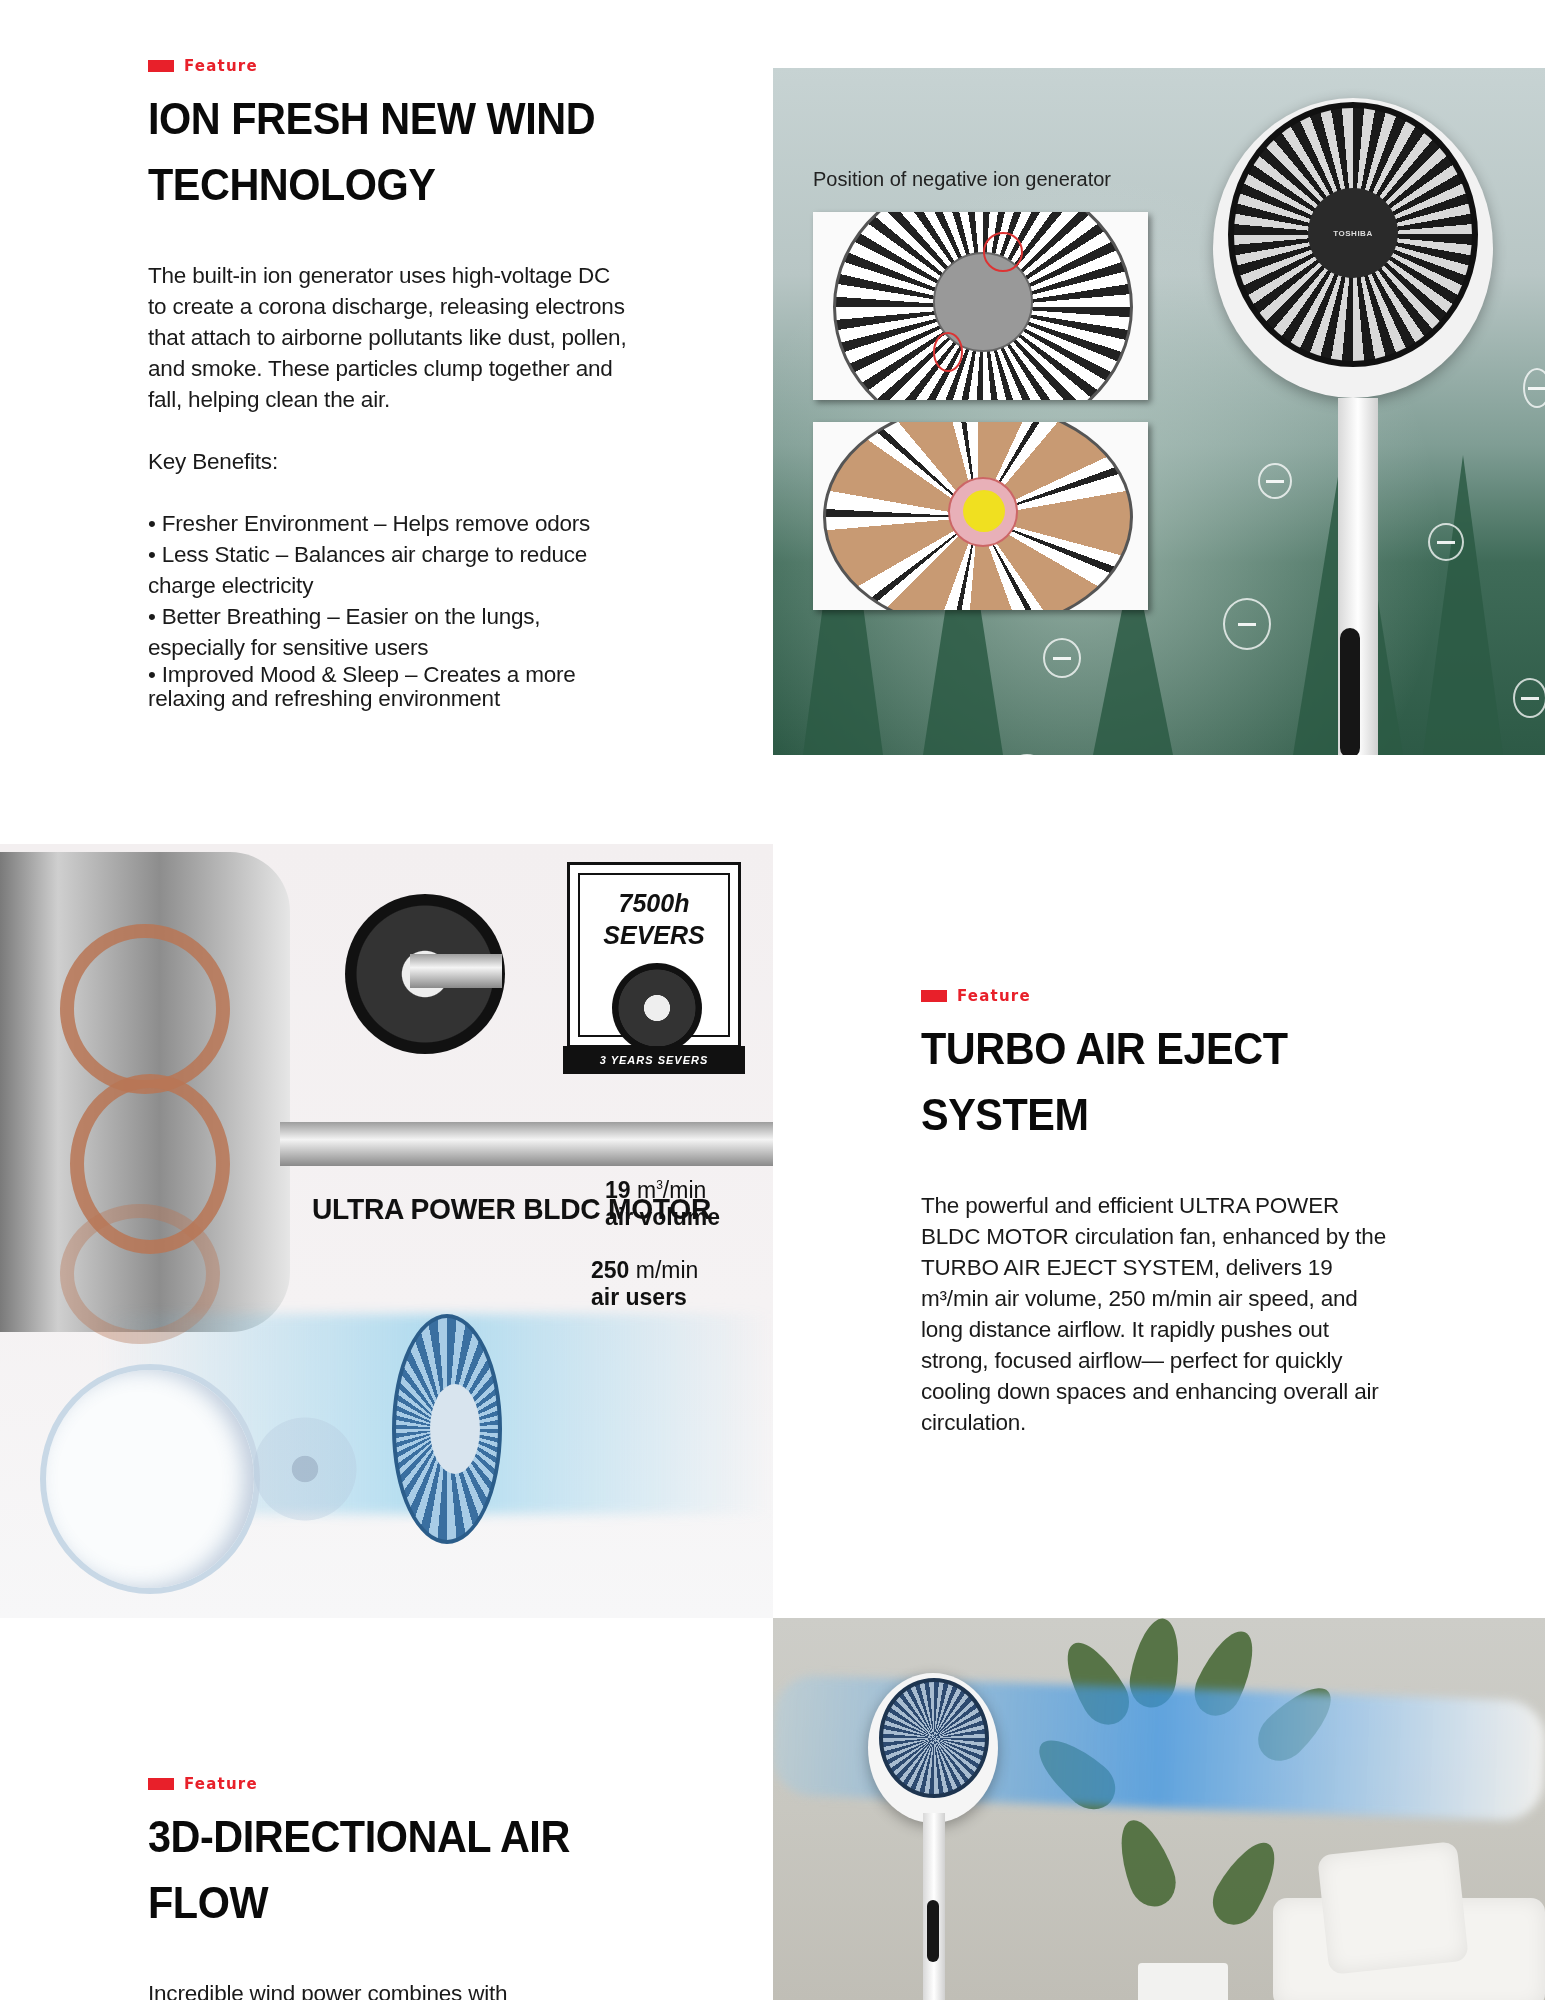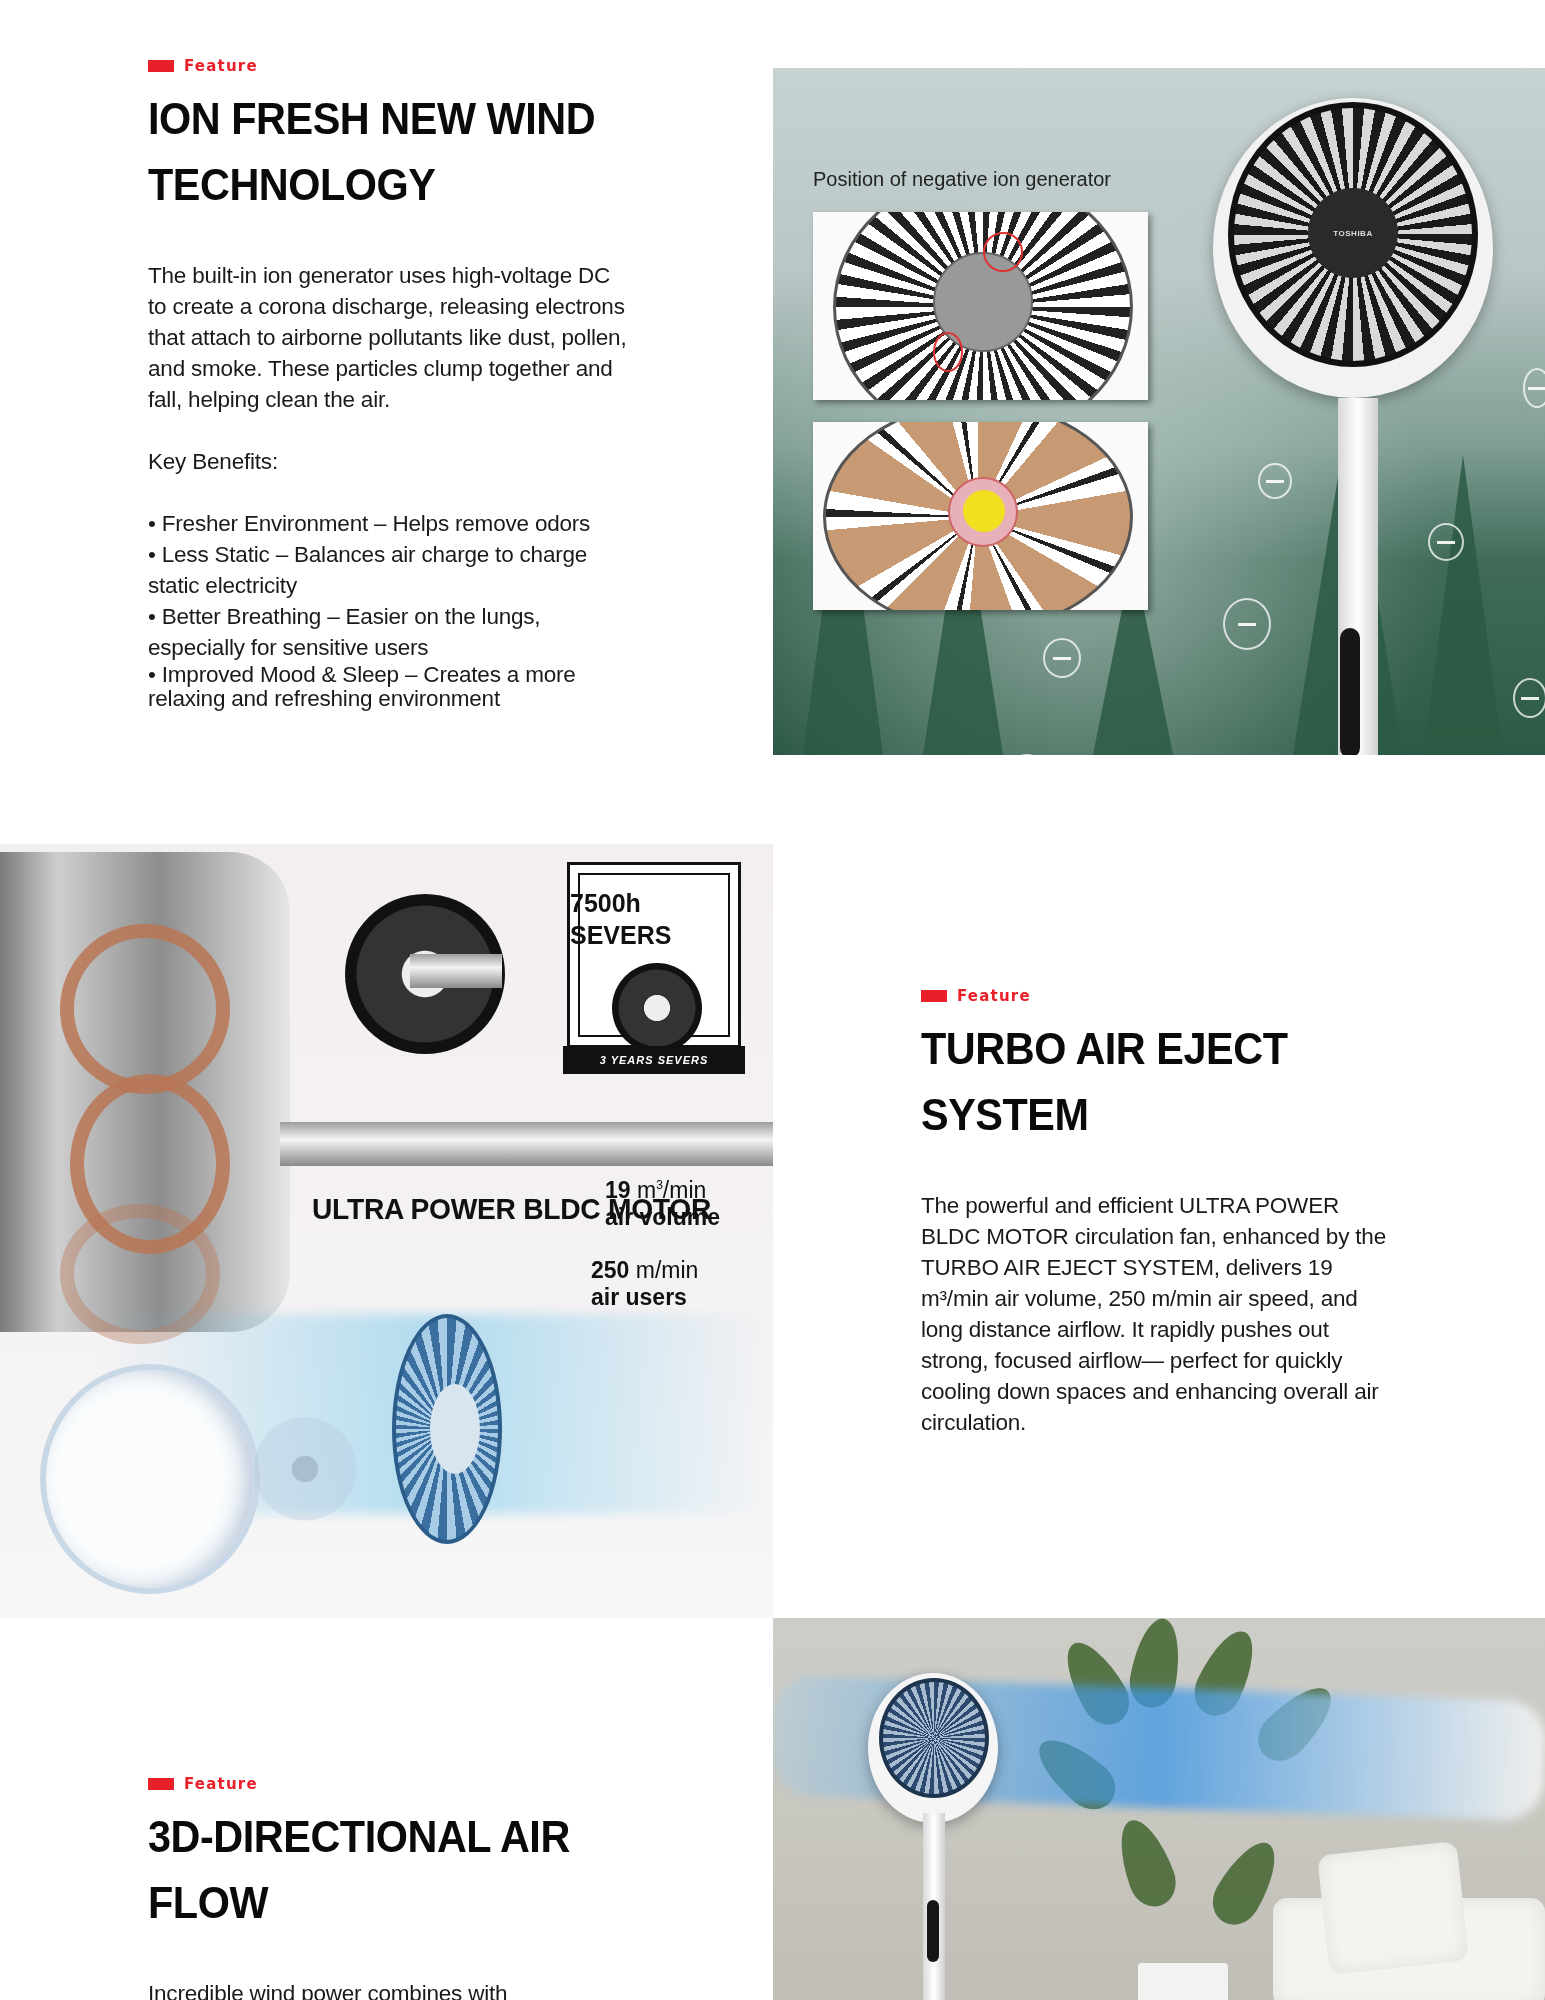--- a/index.html
+++ b/index.html
@@ -34,21 +34,21 @@
     .fan-center { position: absolute; border-radius: 50%; background: #2a2a2a; color: #ddd; font-size: 8px; font-weight: bold; display: flex; align-items: center; justify-content: center; letter-spacing: 0.5px; }
     .fan-pole { position: absolute; background: linear-gradient(90deg, #d8d8d8, #fff, #d0d0d0); }
     .fan-panel { position: absolute; background: #161616; border-radius: 10px; }
 
     
     .img-motor { background: linear-gradient(180deg, #f3eff0 0%, #f5f2f3 60%, #f7f7f8 100%); overflow: hidden; }
     .motor-body { position: absolute; left: 0; top: 8px; width: 290px; height: 480px; background: linear-gradient(90deg, #7a7a7a 0%, #cfcfcf 20%, #8d8d8d 55%, #e6e6e6 100%); border-radius: 0 60px 60px 0; }
     .coil { position: absolute; border-radius: 50%; border: 14px solid #b87555; opacity: 0.85; }
     .shaft { position: absolute; height: 44px; background: linear-gradient(180deg, #9d9d9d, #f4f4f4 40%, #8a8a8a); }
     .bearing { position: absolute; border-radius: 50%; background: radial-gradient(circle, #eee 0 20%, #333 21% 60%, #111 61%); }
-    .badge { position: absolute; border: 3px solid #111; background: #fff; text-align: left; }
+    .badge { position: absolute; border: 3px solid #111; background: #fff; text-align: center; font-style: italic; }
     .badge-inner { position: absolute; inset: 8px; border: 2px solid #111; }
     .badge-text { position: relative; font-weight: bold; font-size: 25px; line-height: 32px; color: #111; font-family: "Liberation Sans", sans-serif; }
     .ribbon { position: absolute; background: #111; color: #fff; font-size: 11px; font-weight: bold; display: flex; align-items: center; justify-content: center; letter-spacing: 1px; font-style: italic; }
     .motor-title { position: absolute; font-weight: bold; font-size: 30px; color: #111; letter-spacing: -0.3px; white-space: nowrap; transform: scaleX(0.94); transform-origin: left; }
     .airflow { position: absolute; background: linear-gradient(90deg, rgba(120,200,235,0) 0%, rgba(120,200,235,0.55) 50%, rgba(150,215,240,0) 100%); filter: blur(6px); }
     .exploded-ring { position: absolute; border-radius: 50%; }
     .spec { position: absolute; font-size: 23px; line-height: 27px; color: #111; }
     .spec b { font-weight: bold; }
     .spec sup { font-size: 12px; }
 
@@ -71,21 +71,21 @@
       <div>ION FRESH NEW WIND</div>
       <div>TECHNOLOGY</div>
     </h2>
     <div class="body-text" style="margin-top:42px; width:480px;">
       <p>The built-in ion generator uses high-voltage DC to create a corona discharge, releasing electrons that attach to airborne pollutants like dust, pollen, and smoke. These particles clump together and fall, helping clean the air.</p>
       <div class="gap"></div>
       <p>Key Benefits:</p>
       <div class="gap"></div>
       <ul class="benefits">
         <li>Fresher Environment – Helps remove odors</li>
-        <li>Less Static – Balances air charge to charge static electricity</li>
+        <li>Less Static – Balances air charge to reduce charge electricity</li>
         <li>Better Breathing – Easier on the lungs, especially for sensitive users</li>
         <li style="line-height:24px;">Improved Mood &amp; Sleep – Creates a more relaxing and refreshing environment</li>
       </ul>
     </div>
   </div>
 
   <div class="half img-forest" style="left:773px; width:772px; top:68px; height:687px;">
     <div class="mist"></div>
     <div class="tree" style="left:30px; border-bottom-width:300px;"></div>
     <div class="tree" style="left:150px; border-bottom-width:260px;"></div>

